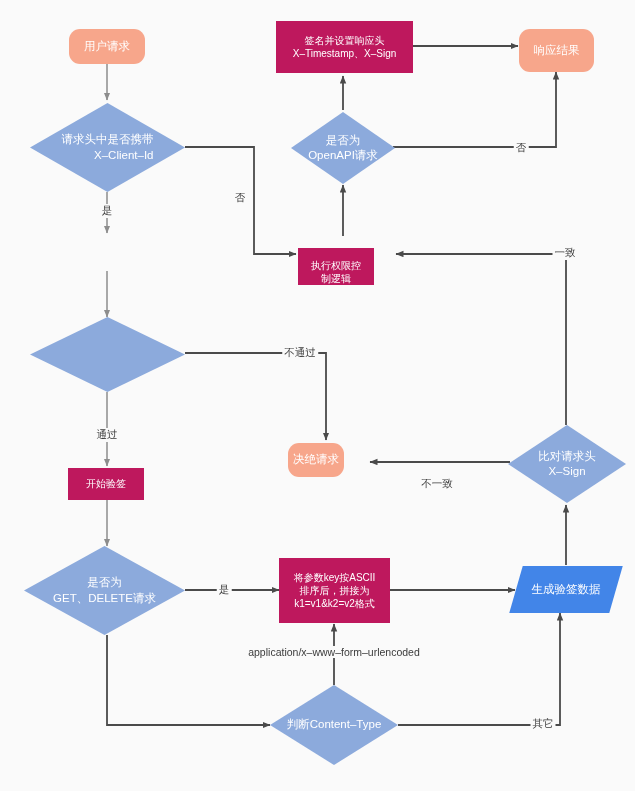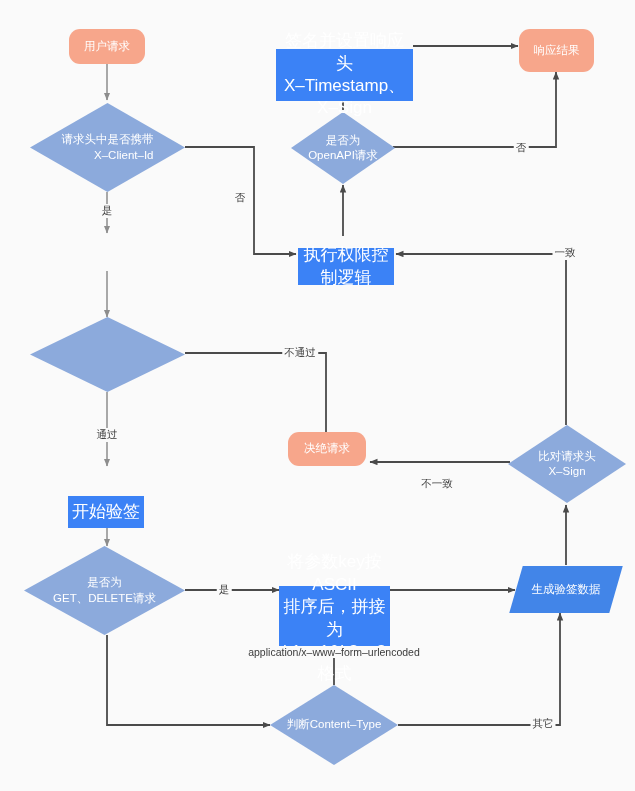--- a/index.html
+++ b/index.html
@@ -27,23 +27,22 @@
     align-items: center;
     justify-content: center;
     text-align: center;
     color: #ffffff;
     line-height: 1.32;
     box-sizing: border-box;
     z-index: 3;
     white-space: pre-line;
   }
   .node-rect {
-    background: #3b82f6;
-    font-size: 17px;
-    margin-top: 28px;
+    background: #be185d;
+    font-size: 10px;
   }
   .node-round {
     background: #F7A68B;
     border-radius: 11px;
     font-size: 11.5px;
     justify-content: center;
   }
   .node-diamond {
     background: transparent;
     font-size: 11.5px;
@@ -168,25 +167,25 @@
     <span class="pshape"></span>
     <span class="lbl">生成验签数据</span>
   </div>
 
   <div class="node node-diamond" style="left:508px; top:425px; width:118px; height:78px;">
     <span class="dshape"></span>
     <span class="lbl">比对请求头
 X–Sign</span>
   </div>
 
-  <div class="node node-round" style="left:288px; top:432px; width:78px; height:34px;">
+  <div class="node node-round" style="left:288px; top:443px; width:56px; height:34px;">
     <span class="lbl">决绝请求</span>
   </div>
 
-  <div class="node node-rect" style="left:298px; top:220px; width:96px; height:37px;">
+  <div class="node node-rect" style="left:298px; top:248px; width:76px; height:37px;align-items:flex-end;">
     <span class="lbl">执行权限控
 制逻辑</span>
   </div>
 
   <div class="node node-diamond" style="left:291px; top:112px; width:104px; height:72px;">
     <span class="dshape"></span>
     <span class="lbl">是否为
 OpenAPI请求</span>
   </div>
 

